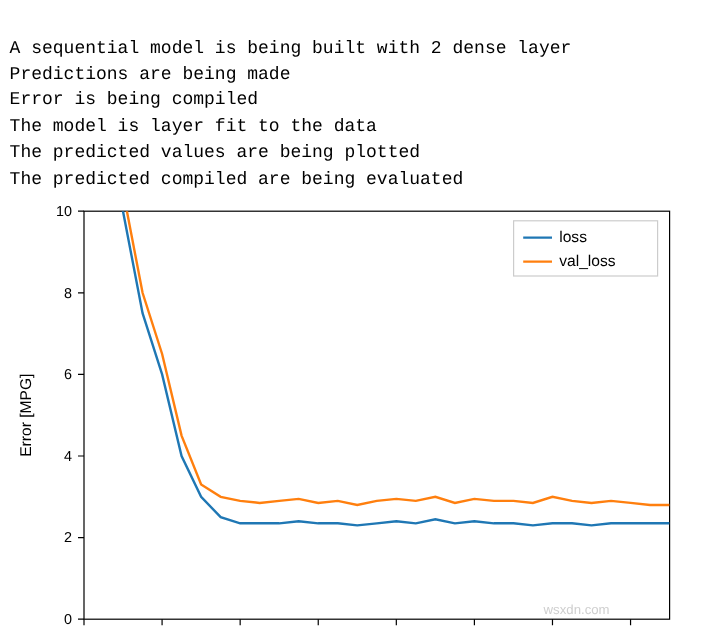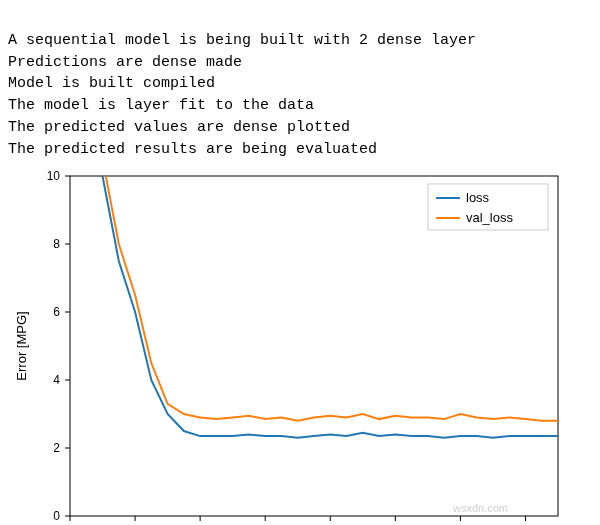--- a/index.html
+++ b/index.html
@@ -30,25 +30,25 @@
     .legend-text { font-family: sans-serif; font-size: 13px; fill: #000; }
     .series-loss { fill: none; stroke: #1f77b4; stroke-width: 2; }
     .series-val  { fill: none; stroke: #ff7f0e; stroke-width: 2; }
     .watermark { font-family: sans-serif; font-size: 11px; fill: #cfcfcf; }
   </style>
 </head>
 <body>
 
 <div class="text-output">
 <span>A sequential model is being built with 2 dense layer</span>
-<span>Predictions are dense made</span>
-<span>Model is built compiled</span>
+<span>Predictions are being made</span>
+<span>Error is being compiled</span>
 <span>The model is layer fit to the data</span>
-<span>The predicted values are dense plotted</span>
-<span>The predicted results are being evaluated</span>
+<span>The predicted values are being plotted</span>
+<span>The predicted compiled are being evaluated</span>
 </div>
 
 <div class="chart-wrap">
   <svg viewBox="0 0 560 400" width="560" height="400">
 
     <g id="plot">
 
       <rect x="62" y="10" width="488" height="340" fill="none" stroke="#000" stroke-width="1"></rect>
 
       <clipPath id="clip">

